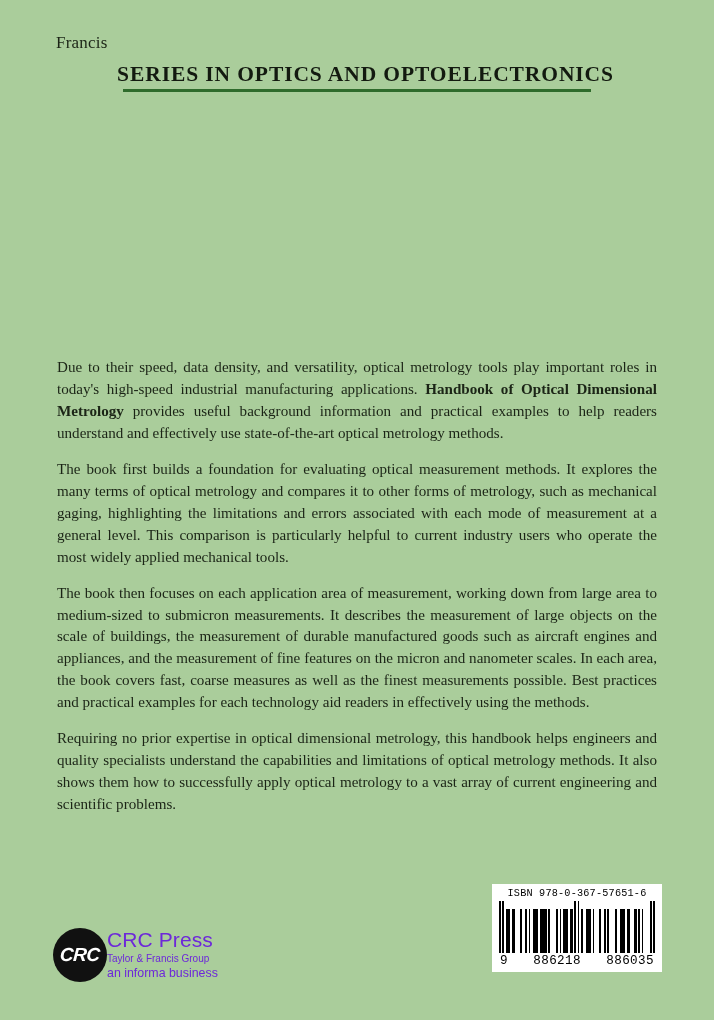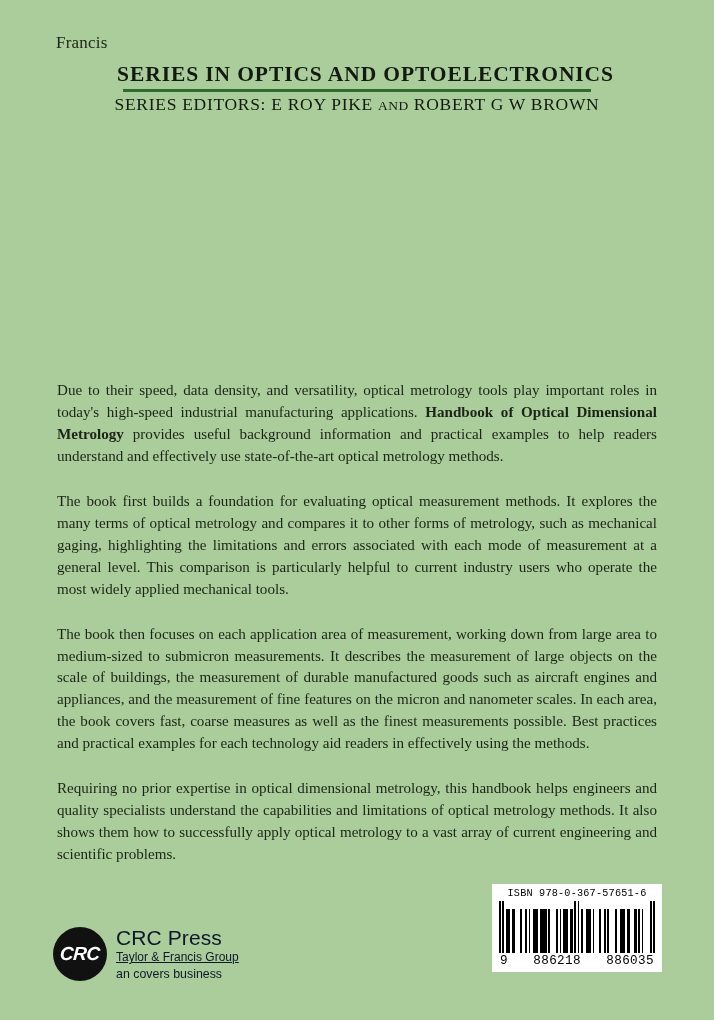--- a/index.html
+++ b/index.html
@@ -92,21 +92,21 @@
     position: absolute;
     left: 57px;
     width: 600px;
     top: 357px;
     color: #1b2416;
     font-size: 15.1px;
     line-height: 1.455;
     text-align: justify;
     text-justify: inter-word;
   }
-  .blurb p { margin-bottom: 14px; margin-top: 23px; }
+  .blurb p { margin-bottom: 14px; }
   .blurb p:last-child { margin-bottom: 0; }
   .blurb b { font-weight: bold; }
 
   
   .crc-logo {
     position: absolute;
     left: 53px;
     bottom: 38px;
     width: 230px;
   }
@@ -127,34 +127,32 @@
   .crc-mark-text {
     color: #ffffff;
     font-family: "Liberation Sans", sans-serif;
     font-weight: bold;
     font-style: italic;
     font-size: 19px;
     letter-spacing: -0.5px;
     transform: skewX(-4deg);
   }
   .crc-words {
-    margin-left: 9px;
     font-family: "Liberation Sans", sans-serif;
-    color: #0f172a;
+    color: #6d28d9;
   }
   .crc-name {
     font-size: 21px;
     line-height: 1.08;
     letter-spacing: 0.1px;
   }
   .crc-sub1 {
-    font-size: 12px;
+    font-size: 10px;
     line-height: 1.3;
     margin-top: 1px;
-    text-decoration: underline;
   }
   .crc-sub2 {
     font-size: 12.4px;
     line-height: 1.3;
   }
   .crc-url {
     font-family: "Liberation Sans", sans-serif;
     font-weight: bold;
     font-size: 14.5px;
     letter-spacing: 2.6px;
@@ -210,42 +208,41 @@
 </head>
 <body>
 
 <div class="cover">
 
   <div class="subject">Francis</div>
 
   <div class="series-block">
     <div class="series-title">SERIES IN OPTICS AND OPTOELECTRONICS</div>
     <div class="series-rule"></div>
-    <div class="series-editors"><span>SERIES EDITORS: E ROY PIKE </span><span class="small-and">AND</span><span> ROBERT G W BROWN</span></div>
   </div>
 
   <div class="main-title">
   </div>
 
   <div class="blurb">
     <p><span>Due to their speed, data density, and versatility, optical metrology tools play important roles in today's high-speed industrial manufacturing applications. </span><b>Handbook of Optical Dimensional Metrology</b><span> provides useful background information and practical examples to help readers understand and effectively use state-of-the-art optical metrology methods.</span></p>
     <p>The book first builds a foundation for evaluating optical measurement methods. It explores the many terms of optical metrology and compares it to other forms of metrology, such as mechanical gaging, highlighting the limitations and errors associated with each mode of measurement at a general level. This comparison is particularly helpful to current industry users who operate the most widely applied mechanical tools.</p>
     <p>The book then focuses on each application area of measurement, working down from large area to medium-sized to submicron measurements. It describes the measurement of large objects on the scale of buildings, the measurement of durable manufactured goods such as aircraft engines and appliances, and the measurement of fine features on the micron and nanometer scales. In each area, the book covers fast, coarse measures as well as the finest measurements possible. Best practices and practical examples for each technology aid readers in effectively using the methods.</p>
     <p>Requiring no prior expertise in optical dimensional metrology, this handbook helps engineers and quality specialists understand the capabilities and limitations of optical metrology methods. It also shows them how to successfully apply optical metrology to a vast array of current engineering and scientific problems.</p>
   </div>
 
   <div class="crc-logo">
     <div class="crc-row">
       <div class="crc-mark">
         <span class="crc-mark-text">CRC</span>
       </div>
       <div class="crc-words">
         <div class="crc-name">CRC Press</div>
         <div class="crc-sub1">Taylor &amp; Francis Group</div>
-        <div class="crc-sub2">an covers business</div>
+        <div class="crc-sub2">an informa business</div>
       </div>
     </div>
   </div>
 
   <div class="barcode-box">
     <div class="isbn-line">ISBN 978-0-367-57651-6</div>
     <div class="bars">
         <i class="t" style="width:1.683px"></i>
         <i class="w" style="width:1.683px"></i>
         <i class="t" style="width:1.683px"></i>

